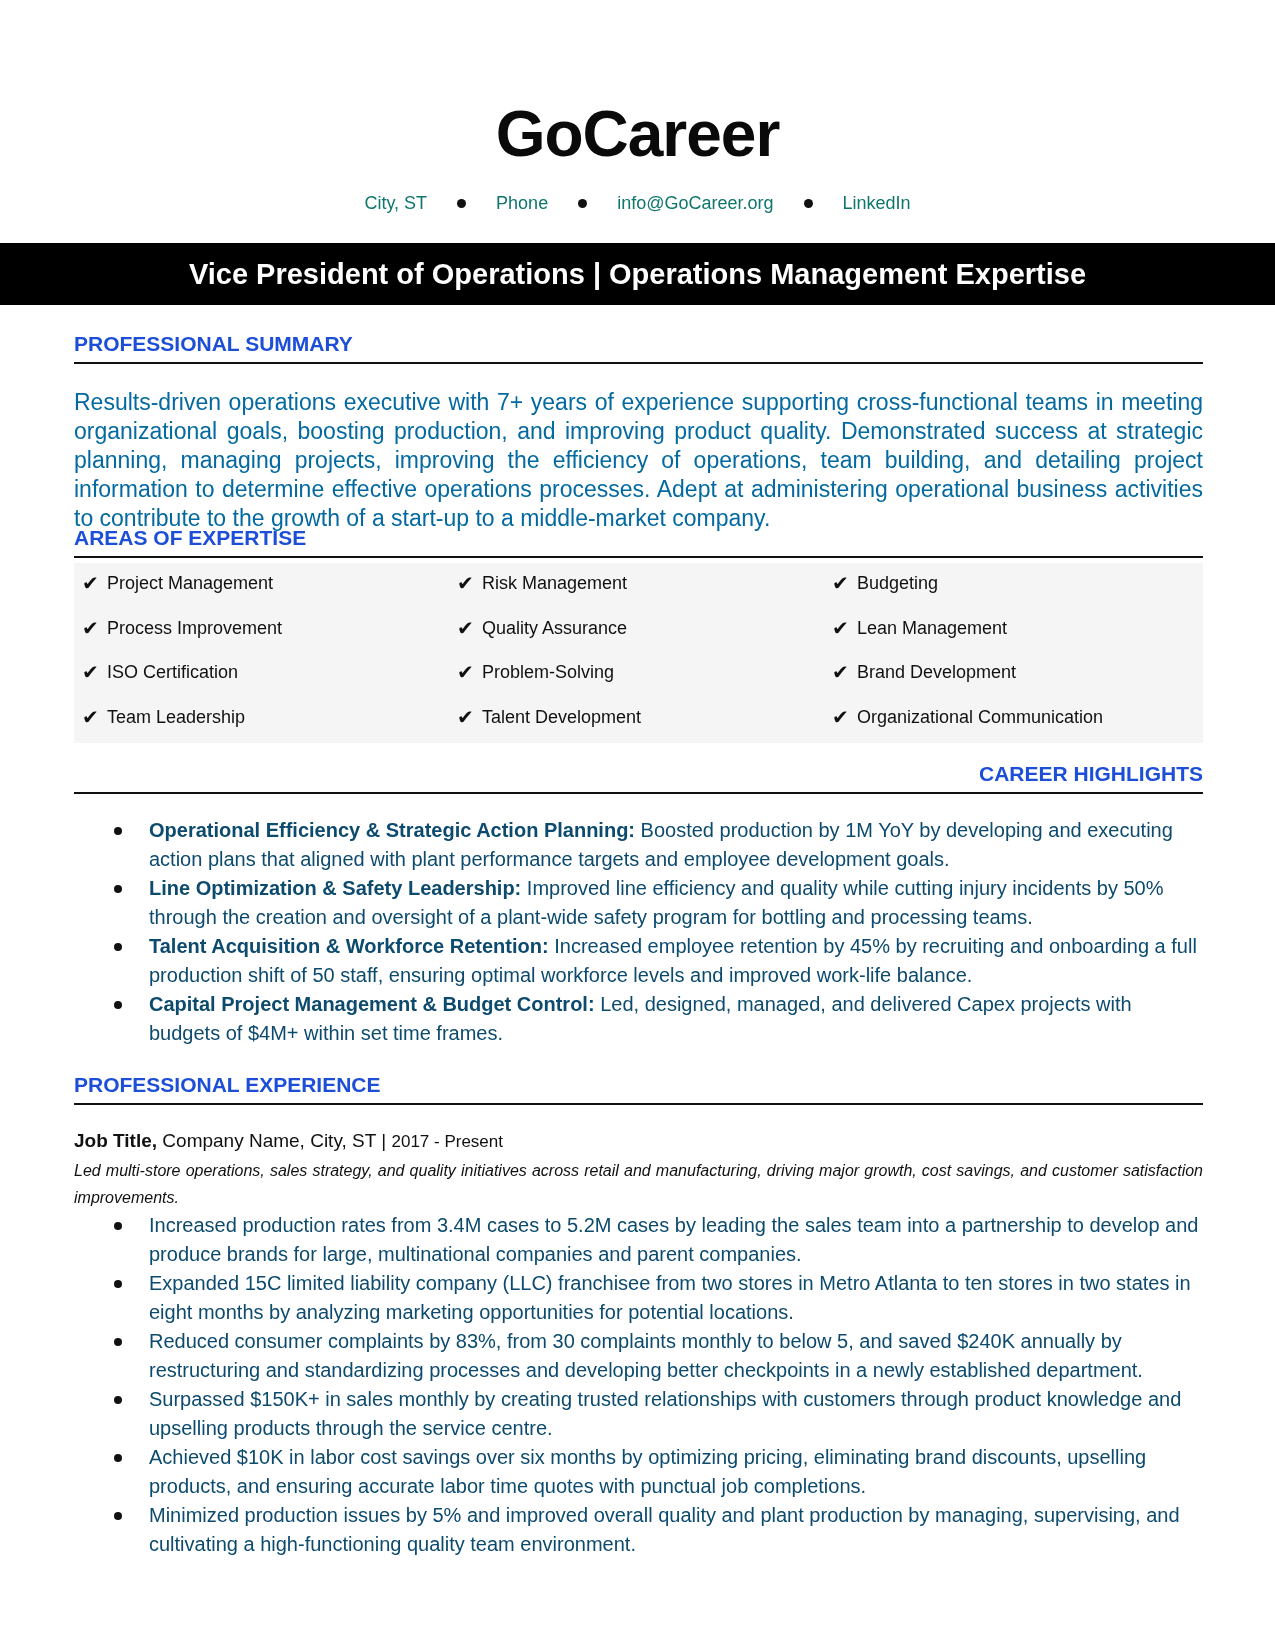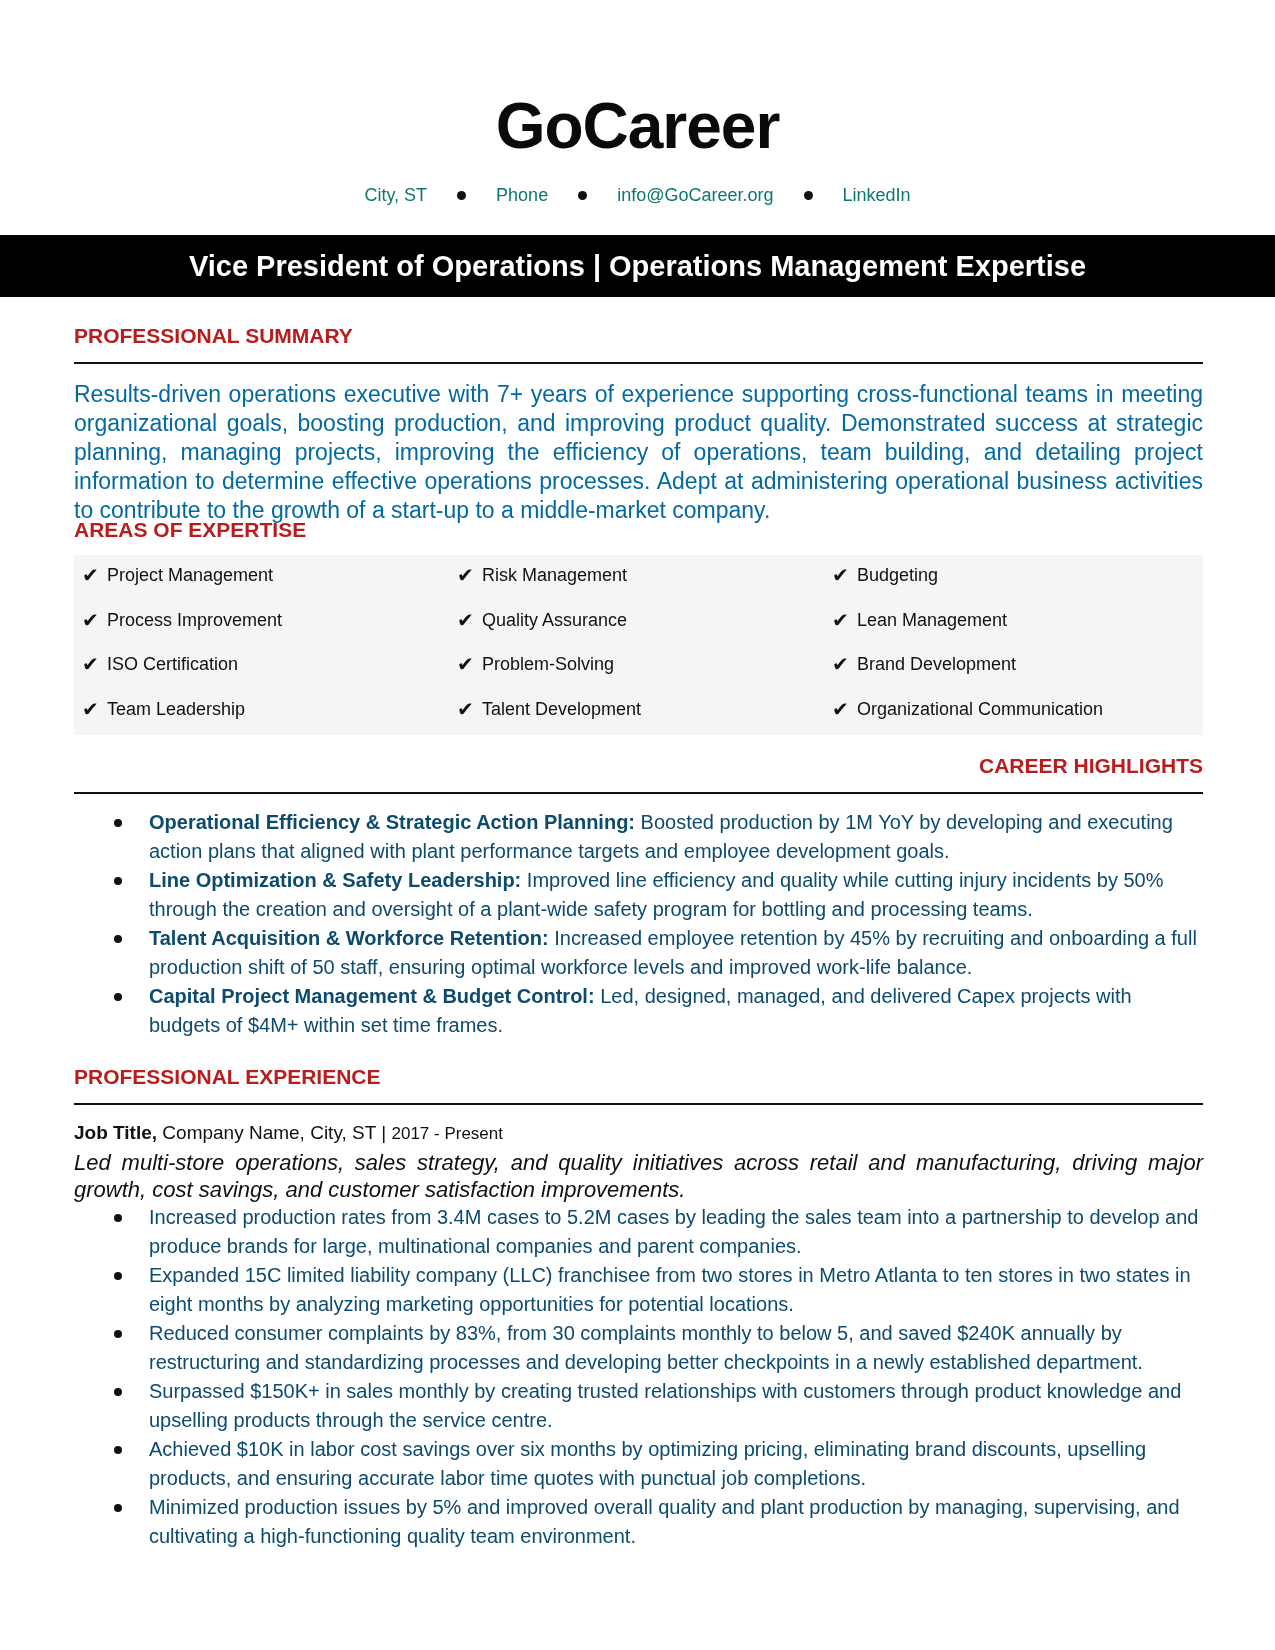--- a/index.html
+++ b/index.html
@@ -10,21 +10,21 @@
     body {
       width: 1275px;
       height: 1650px;
       position: relative;
       font-family: "Liberation Sans", "DejaVu Sans", sans-serif;
       color: #111111;
       overflow: hidden;
     }
     .page {
       position: absolute;
-      left: 0; top: 0;
+      left: 0; top: 8px;
       width: 1275px;
       height: 1206px;
     }
     .name {
       position: absolute;
       top: 86px;
       left: 0;
       width: 1275px;
       text-align: center;
       font-size: 64px;
@@ -68,22 +68,22 @@
       font-weight: bold;
     }
     .section-head {
       position: absolute;
       left: 74px;
       width: 1129px;
       border-bottom: 2.5px solid #111;
       font-size: 21px;
       font-weight: bold;
       line-height: 28px;
-      padding-bottom: 12px;
-      color: #b91c1c;
+      padding-bottom: 4px;
+      color: #1d4ed8;
     }
     .summary {
       position: absolute;
       left: 74px;
       top: 380px;
       width: 1129px;
       font-size: 23px;
       line-height: 29px;
       text-align: justify;
       color: #0369a1;
@@ -151,21 +151,21 @@
       color: #111;
       text-align: center;
     }
     .job-line .title { font-weight: bold; }
     .job-line .dates { font-size: 17px; }
     .job-desc {
       position: absolute;
       left: 74px;
       top: 1149px;
       width: 1129px;
-      font-size: 22px;
+      font-size: 16px;
       line-height: 27px;
       font-style: italic;
       text-align: justify;
       color: #111;
     }
   </style>
 </head>
 <body>
 
 <div class="page">

